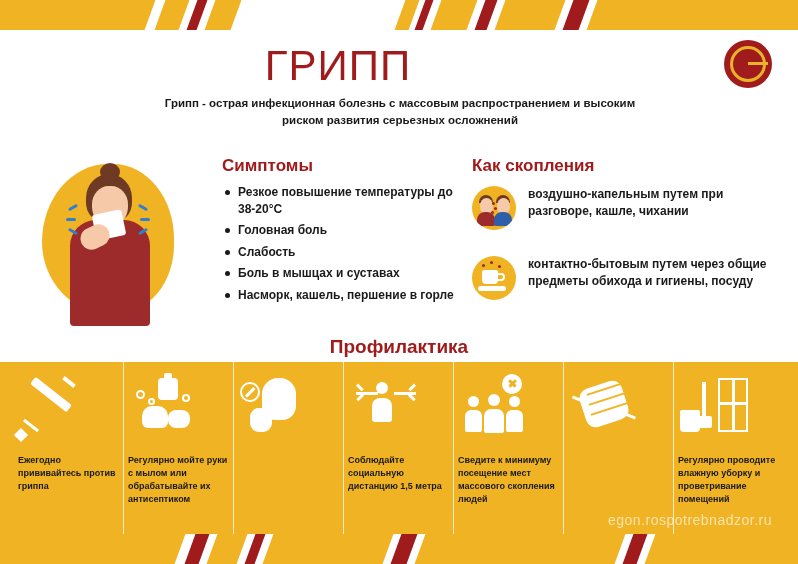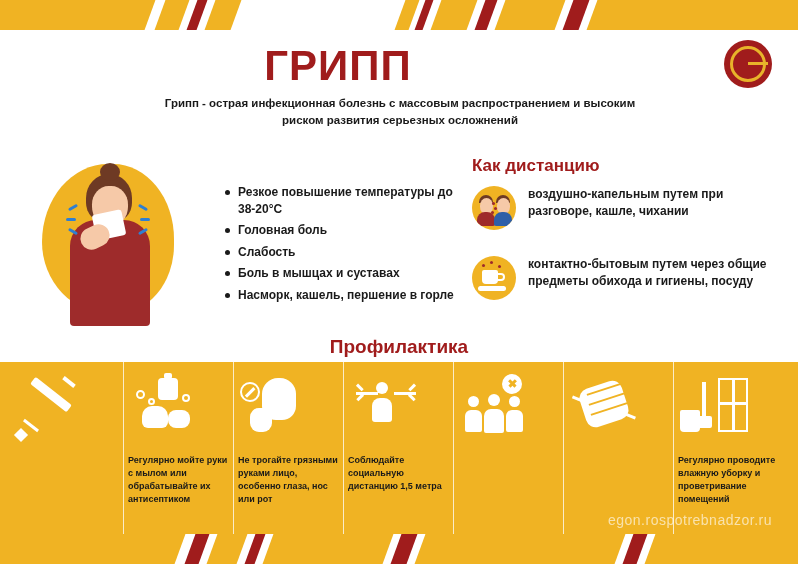--- a/index.html
+++ b/index.html
@@ -73,21 +73,21 @@
   }
 
   
   .title {
     position: absolute;
     top: 42px;
     left: 0;
     width: 676px;
     text-align: center;
     font-size: 42px;
-    font-weight: bold;
+    font-weight: normal;
     letter-spacing: 1px;
     color: #a01c1c;
   }
   .subtitle {
     position: absolute;
     top: 95px;
     left: 150px;
     width: 500px;
     text-align: center;
     font-size: 11.5px;
@@ -413,29 +413,30 @@
     <div class="ill-tissue"></div>
     <div class="ill-arm"></div>
     <div class="spark" style="left:34px; top:46px; transform:rotate(-30deg);"></div>
     <div class="spark" style="left:32px; top:58px;"></div>
     <div class="spark" style="left:34px; top:70px; transform:rotate(30deg);"></div>
     <div class="spark" style="left:104px; top:46px; transform:rotate(30deg);"></div>
     <div class="spark" style="left:106px; top:58px;"></div>
     <div class="spark" style="left:104px; top:70px; transform:rotate(-30deg);"></div>
   </div>
 
+  <div class="col-head sym-head">Симптомы</div>
   <ul class="sym-list">
     <li>Резкое повышение температуры до 38-20°C</li>
     <li>Головная боль</li>
     <li>Слабость</li>
     <li>Боль в мышцах и суставах</li>
     <li>Насморк, кашель, першение в горле</li>
   </ul>
 
-  <div class="col-head trans-head">Как дистанцию</div>
+  <div class="col-head trans-head">Как скопления</div>
 
   <div class="trans-item a">
     <div class="trans-circle">
       <div class="ic-hair" style="left:7px; top:9px;"></div>
       <div class="ic-head" style="left:8px; top:12px;"></div>
       <div class="ic-body" style="left:5px; top:26px;"></div>
       <div class="ic-hair" style="left:24px; top:9px; background:#6e3a24;"></div>
       <div class="ic-head" style="left:25px; top:12px;"></div>
       <div class="ic-body" style="left:22px; top:26px; background:#2f5fa8;"></div>
       <div class="ic-dot" style="left:20px; top:16px;"></div>
@@ -465,20 +466,21 @@
 
   <div class="prev-grid">
 
     <div class="prev-cell">
       <div class="prev-icon">
         <div class="w" style="left:10px; top:18px; width:46px; height:9px; transform:rotate(38deg); border-radius:2px;"></div>
         <div class="w" style="left:44px; top:8px; width:14px; height:4px; transform:rotate(38deg);"></div>
         <div class="w" style="left:4px; top:52px; width:18px; height:3px; transform:rotate(38deg);"></div>
         <div class="w" style="left:-2px; top:58px; width:10px; height:10px; transform:rotate(45deg);"></div>
       </div>
+      <div class="prev-text">Ежегодно прививайтесь против гриппа</div>
       <div class="divider" style="right:0;"></div>
     </div>
 
     <div class="prev-cell">
       <div class="prev-icon">
         <div class="w" style="left:30px; top:6px; width:20px; height:22px; border-radius:4px;"></div>
         <div class="w" style="left:36px; top:1px; width:8px; height:6px; border-radius:2px;"></div>
         <div class="w" style="left:14px; top:34px; width:26px; height:22px; border-radius:10px 10px 6px 6px;"></div>
         <div class="w" style="left:40px; top:38px; width:22px; height:18px; border-radius:8px;"></div>
         <div class="wo" style="left:8px; top:18px; width:9px; height:9px; border-radius:50%;"></div>
@@ -489,21 +491,20 @@
       <div class="divider" style="right:0;"></div>
     </div>
 
     <div class="prev-cell">
       <div class="prev-icon">
         <div class="w" style="left:24px; top:6px; width:34px; height:42px; border-radius:16px 16px 14px 14px;"></div>
         <div class="w" style="left:12px; top:36px; width:22px; height:24px; border-radius:9px;"></div>
         <div class="wo" style="left:2px; top:10px; width:20px; height:20px; border-radius:50%;"></div>
         <div class="w" style="left:6px; top:19px; width:12px; height:2.5px; transform:rotate(-45deg);"></div>
       </div>
-      <div class="prev-text">Не трогайте грязными руками лицо, особенно глаза, нос или рот</div>
       <div class="divider" style="right:0;"></div>
     </div>
 
     <div class="prev-cell">
       <div class="prev-icon">
         <div class="w" style="left:8px; top:20px; width:22px; height:2.5px;"></div>
         <div class="w" style="left:46px; top:20px; width:22px; height:2.5px;"></div>
         <div class="w" style="left:8px; top:14px; width:8px; height:2.5px; transform:rotate(45deg);"></div>
         <div class="w" style="left:8px; top:24px; width:8px; height:2.5px; transform:rotate(-45deg);"></div>
         <div class="w" style="left:60px; top:14px; width:8px; height:2.5px; transform:rotate(-45deg);"></div>
@@ -520,20 +521,21 @@
         <div class="w" style="left:10px; top:24px; width:11px; height:11px; border-radius:50%;"></div>
         <div class="w" style="left:7px; top:38px; width:17px; height:22px; border-radius:6px 6px 2px 2px;"></div>
         <div class="w" style="left:30px; top:22px; width:12px; height:12px; border-radius:50%;"></div>
         <div class="w" style="left:26px; top:37px; width:20px; height:24px; border-radius:7px 7px 2px 2px;"></div>
         <div class="w" style="left:51px; top:24px; width:11px; height:11px; border-radius:50%;"></div>
         <div class="w" style="left:48px; top:38px; width:17px; height:22px; border-radius:6px 6px 2px 2px;"></div>
         <div class="w" style="left:44px; top:2px; width:20px; height:20px; border-radius:50%;"></div>
         <div style="position:absolute; left:50px; top:10px; width:9px; height:2.5px; background:#f0b323; transform:rotate(45deg);"></div>
         <div style="position:absolute; left:50px; top:10px; width:9px; height:2.5px; background:#f0b323; transform:rotate(-45deg);"></div>
       </div>
+      <div class="prev-text">Сведите к минимуму посещение мест массового скопления людей</div>
       <div class="divider" style="right:0;"></div>
     </div>
 
     <div class="prev-cell">
       <div class="prev-icon">
         <div class="w" style="left:14px; top:12px; width:44px; height:40px; border-radius:10px; transform:rotate(-18deg);"></div>
         <div style="position:absolute; left:18px; top:16px; width:38px; height:2px; background:#f0b323; transform:rotate(-18deg);"></div>
         <div style="position:absolute; left:20px; top:26px; width:38px; height:2px; background:#f0b323; transform:rotate(-18deg);"></div>
         <div style="position:absolute; left:22px; top:36px; width:38px; height:2px; background:#f0b323; transform:rotate(-18deg);"></div>
         <div class="w" style="left:4px; top:26px; width:14px; height:2.5px; transform:rotate(22deg);"></div>

